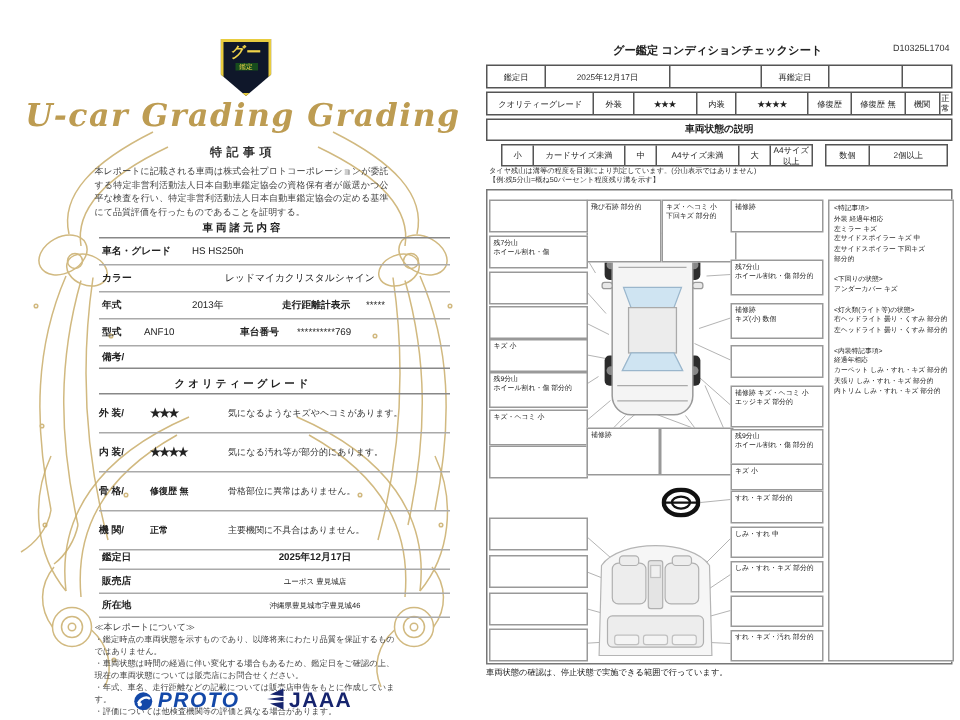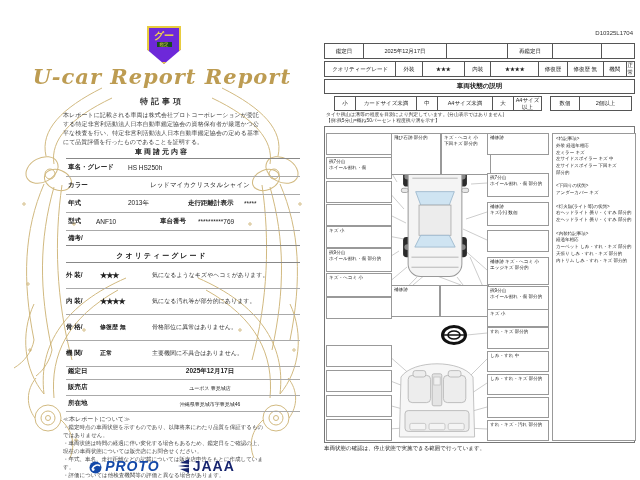--- a/index.html
+++ b/index.html
@@ -19,21 +19,21 @@
   .spec-label{width:60px;font-size:6.5px;font-weight:bold;padding-left:2px;}
   .spec-val{font-size:6.5px;}
   .grade-row{display:flex;align-items:center;border-bottom:1px solid #aaa;height:25px;}
   .g-label{width:34px;font-size:6.5px;font-weight:bold;}
   .g-val{width:52px;font-size:8px;font-weight:bold;letter-spacing:-1px;}
   .g-desc{flex:1;font-size:6px;color:#333;}
   .meta-row{display:flex;align-items:center;border-bottom:1px solid #aaa;height:15px;}
   .m-label{width:52px;font-size:6.5px;font-weight:bold;padding-left:2px;}
   .m-val{flex:1;text-align:center;font-size:6px;}
   .notes{font-size:5.5px;line-height:1.45;color:#444;}
-  .shield{width:30px;height:34px;background:#6d28d9;border:2px solid #e8cc3f;
+  .shield{width:30px;height:34px;background:#0f172a;border:2px solid #e8cc3f;
           clip-path:polygon(0 0,100% 0,100% 62%,50% 100%,0 62%);
           display:flex;flex-direction:column;align-items:center;}
   .shield-txt{color:#f0d34a;font-weight:bold;font-size:10px;margin-top:3px;line-height:1;}
   .shield-band{background:#174d1d;color:#f0d34a;font-size:4.5px;line-height:1.2;padding:0 3px;margin-top:1px;}
   .logos{display:flex;justify-content:center;align-items:center;gap:18px;width:100%;}
   .proto-txt{color:#1348a8;font-weight:bold;font-style:italic;font-size:14px;letter-spacing:1px;}
   .jaaa-txt{color:#16246e;font-weight:bold;font-size:14px;letter-spacing:1px;}
   .flour{opacity:.85;}
   
   #sheet{left:322px;top:22px;width:313px;height:436px;}
@@ -121,21 +121,21 @@
       </g>
     </svg>
 
     <div class="abs" style="left:139px;top:6px;">
       <div class="shield">
         <div class="shield-txt">グー</div>
         <div class="shield-band">鑑定</div>
       </div>
     </div>
 
-    <div class="abs cert-title" style="top:44px;">U-car Report Report</div>
+    <div class="abs cert-title" style="top:44px;">U-car Grading Grading</div>
     <div class="abs cert-sub" style="top:76px;">特記事項</div>
 
     <div class="abs intro" style="left:55px;top:91px;width:196px;">本レポートに記載される車両は株式会社プロトコーポレーションが委託する特定非営利活動法人日本自動車鑑定協会の資格保有者が厳選かつ公平な検査を行い、特定非営利活動法人日本自動車鑑定協会の定める基準にて品質評価を行ったものであることを証明する。</div>
 
     <div class="abs sec-title" style="top:127px;">車両諸元内容</div>
 
     <div class="abs spec" style="left:58px;top:138px;width:234px;">
       <div class="spec-row">
         <span class="spec-label">車名・グレード</span>
         <span class="spec-val">HS HS250h</span>
@@ -224,20 +224,21 @@
           <path d="M11,5.5 L0,7 L11,8.5 Z" fill="#16246e"></path>
           <path d="M11,9 L2,10 L11,14 Z" fill="#16246e"></path>
         </svg>
         <span class="jaaa-txt">JAAA</span>
       </div>
     </div>
   </div>
 
   <div id="sheet" class="abs">
 
+    <div class="abs sh-title" style="top:7px;">グー鑑定 コンディションチェックシート</div>
     <div class="abs sh-code" style="right:2px;top:8px;">D10325L1704</div>
 
     <div class="abs trow" style="left:2px;top:21px;width:309px;">
       <div class="tcell" style="width:36px;">鑑定日</div>
       <div class="tcell" style="width:80px;">2025年12月17日</div>
       <div class="tcell" style="width:58px;"></div>
       <div class="tcell" style="width:42px;">再鑑定日</div>
       <div class="tcell" style="width:46px;"></div>
       <div class="tcell" style="flex:1;"></div>
     </div>

